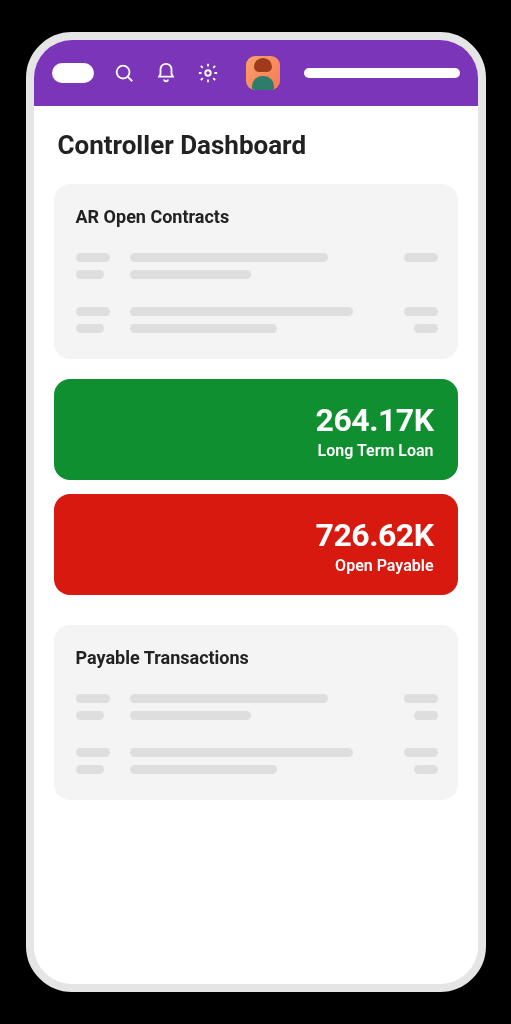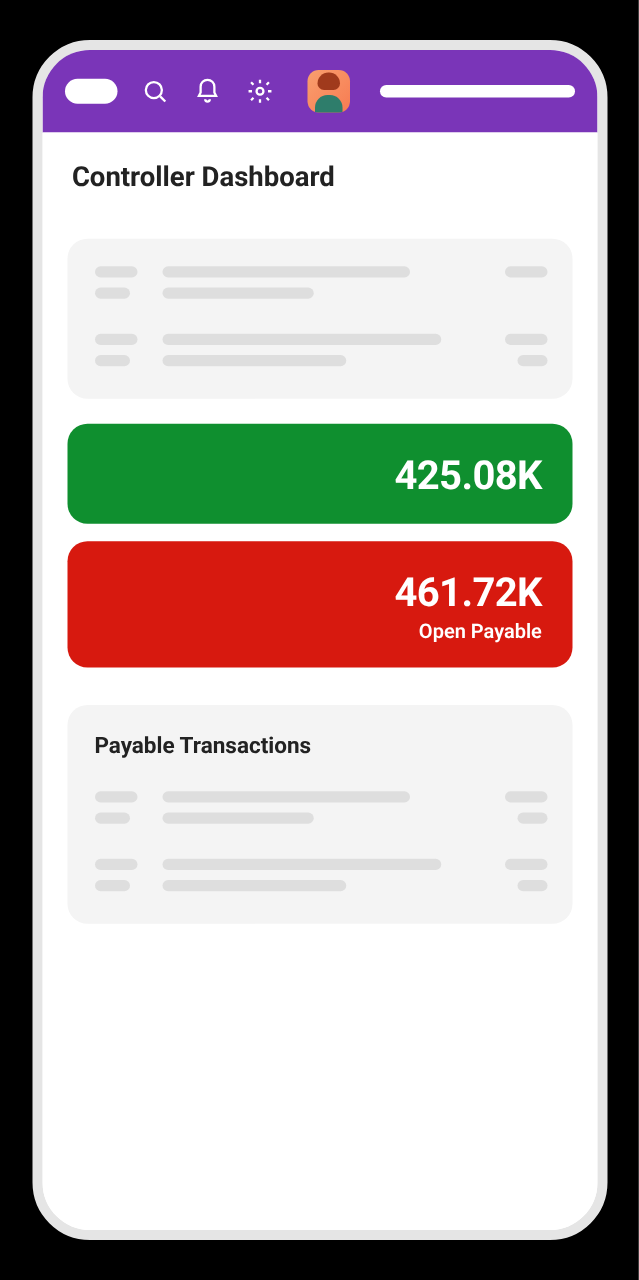--- a/index.html
+++ b/index.html
@@ -89,24 +89,24 @@
     border-radius: 6px;
     margin-left: 6px;
   }
   .content {
     flex: 1;
     background: #fff;
     padding: 24px 20px;
     overflow: hidden;
   }
   .page-title {
-    font-size: 22px;
+    font-size: 26px;
     font-weight: 700;
     color: #222;
-    margin-bottom: 36px;
+    margin-bottom: 24px;
     margin-left: 4px;
   }
   .card {
     background: #f4f4f4;
     border-radius: 16px;
     padding: 22px 20px 26px 22px;
     margin-bottom: 20px;
   }
   .card-title {
     font-size: 18px;
@@ -173,20 +173,21 @@
     <div class="avatar">
         <div class="hair"></div>
       </div>
     <div class="progress-line"></div>
   </div>
 
   <div class="content">
     <div class="page-title">Controller Dashboard</div>
 
     <div class="card">
+      <div class="card-title">AR Open Contracts</div>
       <div class="skeleton-rows">
         <div class="skeleton-row">
           <div class="sk-col-left">
               <div class="sk" style="width:34px"></div>
               <div class="sk" style="width:28px"></div>
             </div>
           <div class="sk-col-mid">
               <div class="sk" style="width:78%"></div>
               <div class="sk" style="width:48%"></div>
             </div>
@@ -205,25 +206,26 @@
             </div>
           <div class="sk-col-right">
               <div class="sk" style="width:34px"></div>
               <div class="sk" style="width:24px"></div>
             </div>
         </div>
       </div>
     </div>
 
     <div class="stat-tile green">
-      <div class="stat-value">425.08K</div>
+      <div class="stat-value">264.17K</div>
+      <div class="stat-label">Long Term Loan</div>
     </div>
 
     <div class="stat-tile red">
-      <div class="stat-value">461.72K</div>
+      <div class="stat-value">726.62K</div>
       <div class="stat-label">Open Payable</div>
     </div>
 
     <div class="spacer-after-tiles"></div>
 
     <div class="card">
       <div class="card-title">Payable Transactions</div>
       <div class="skeleton-rows">
         <div class="skeleton-row">
           <div class="sk-col-left">

